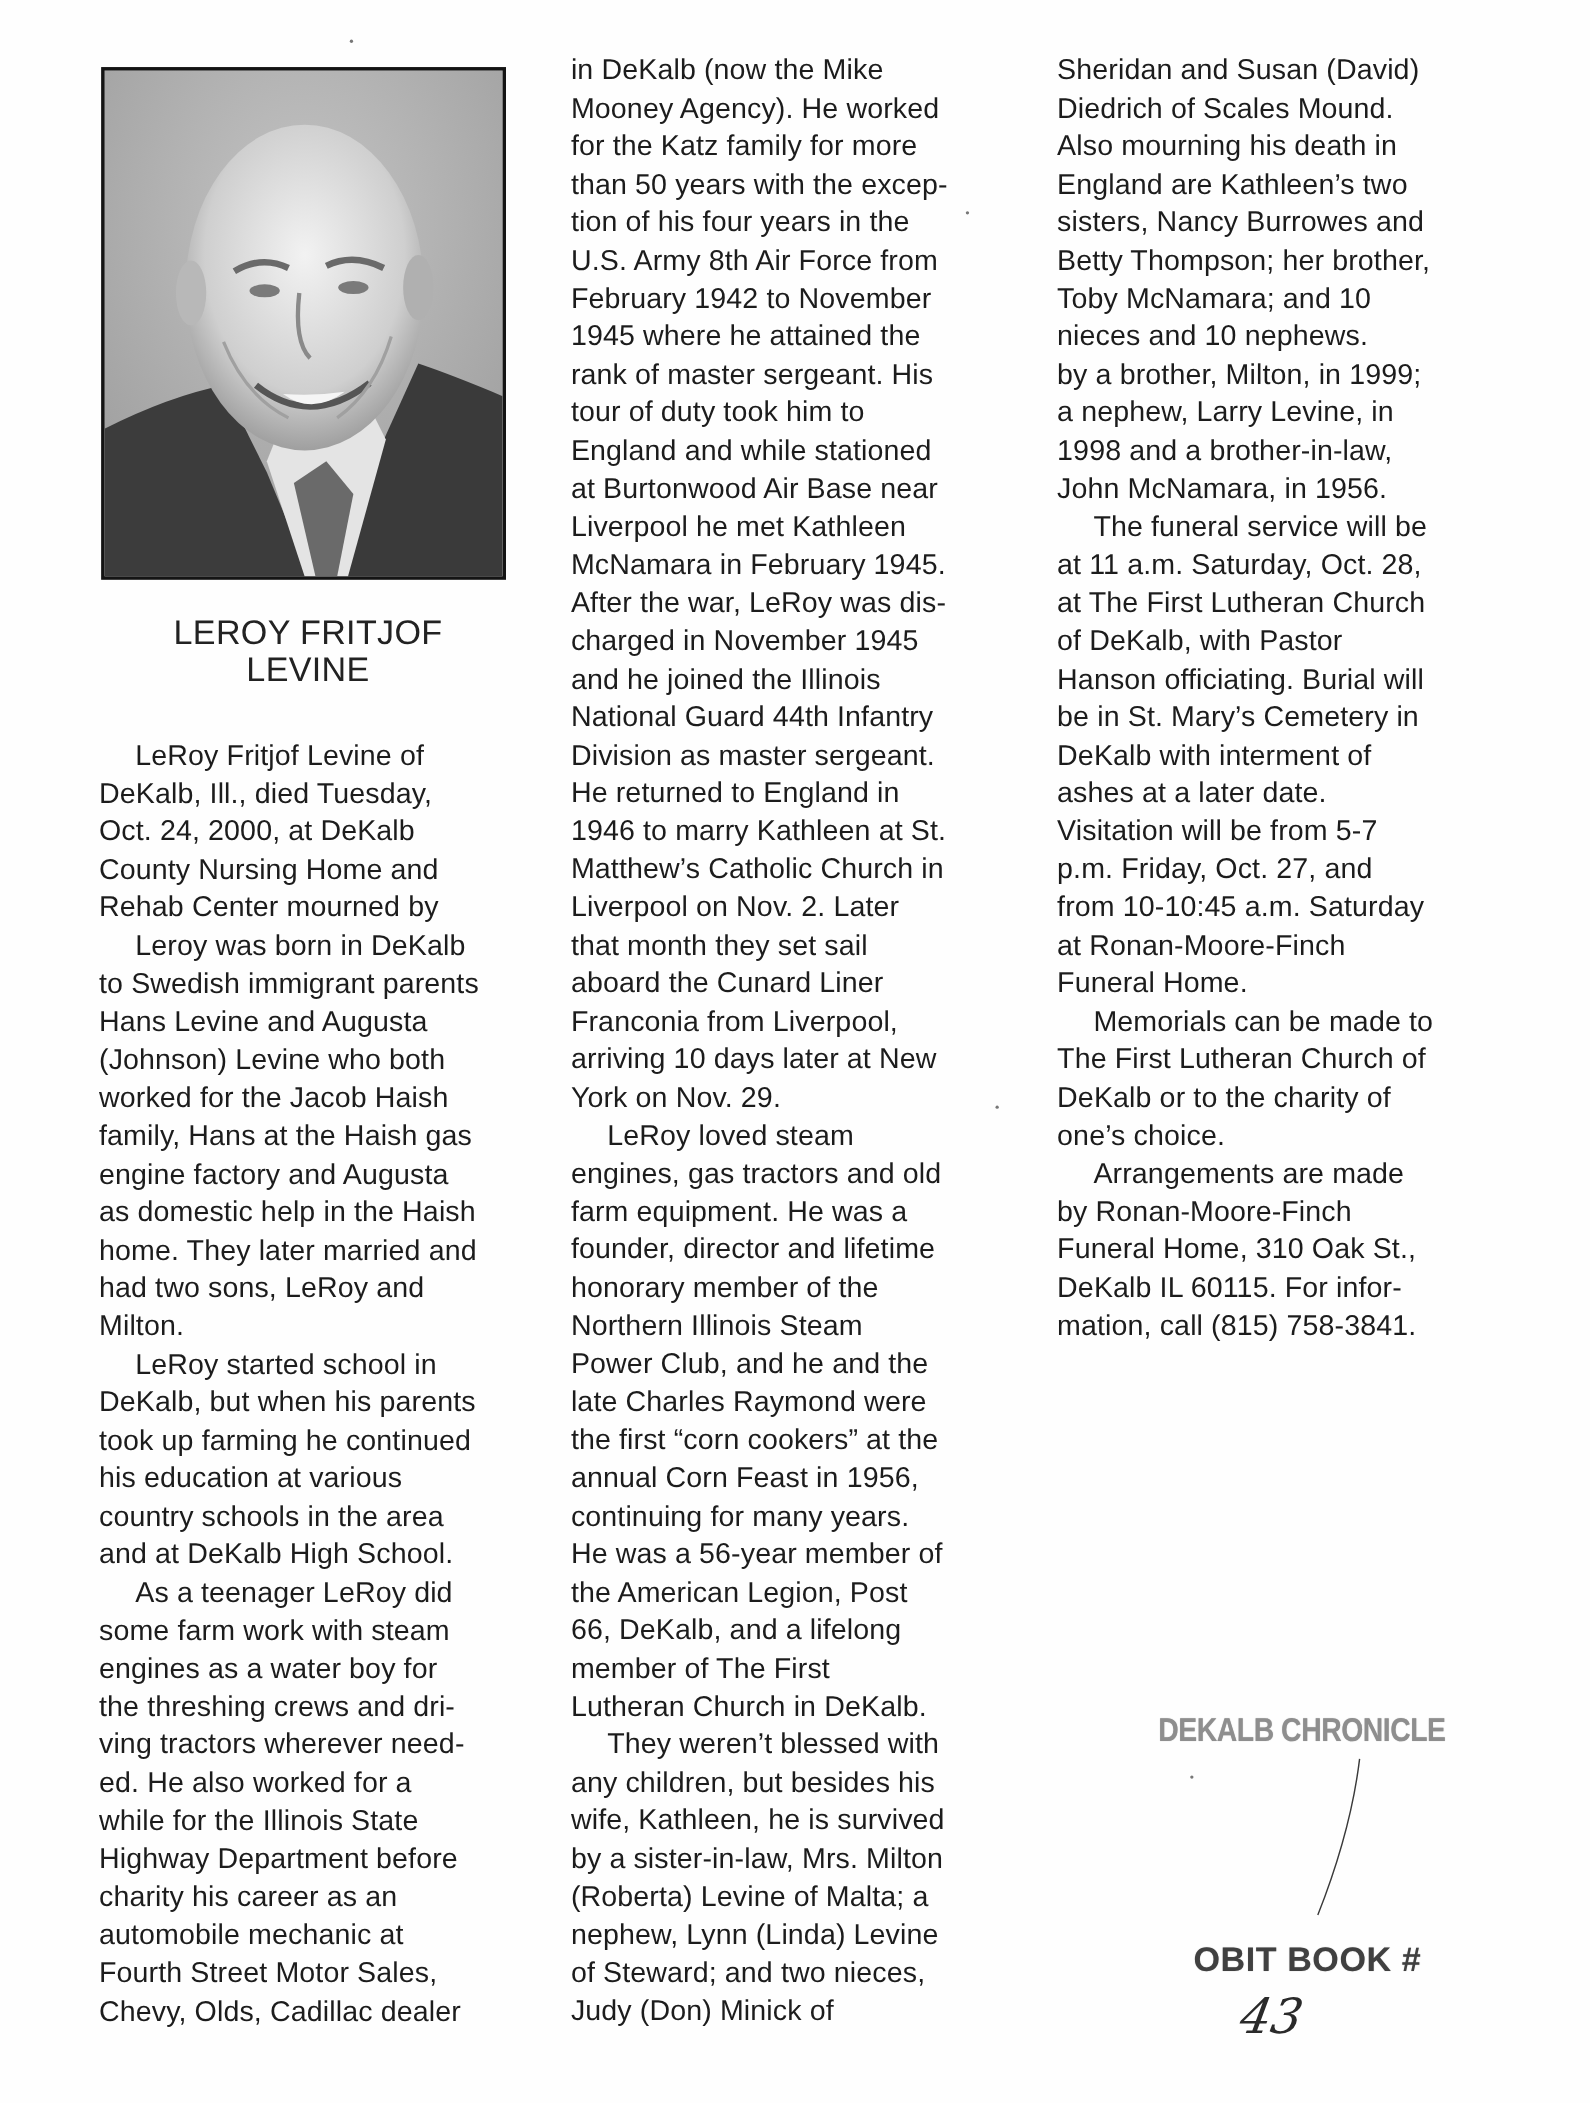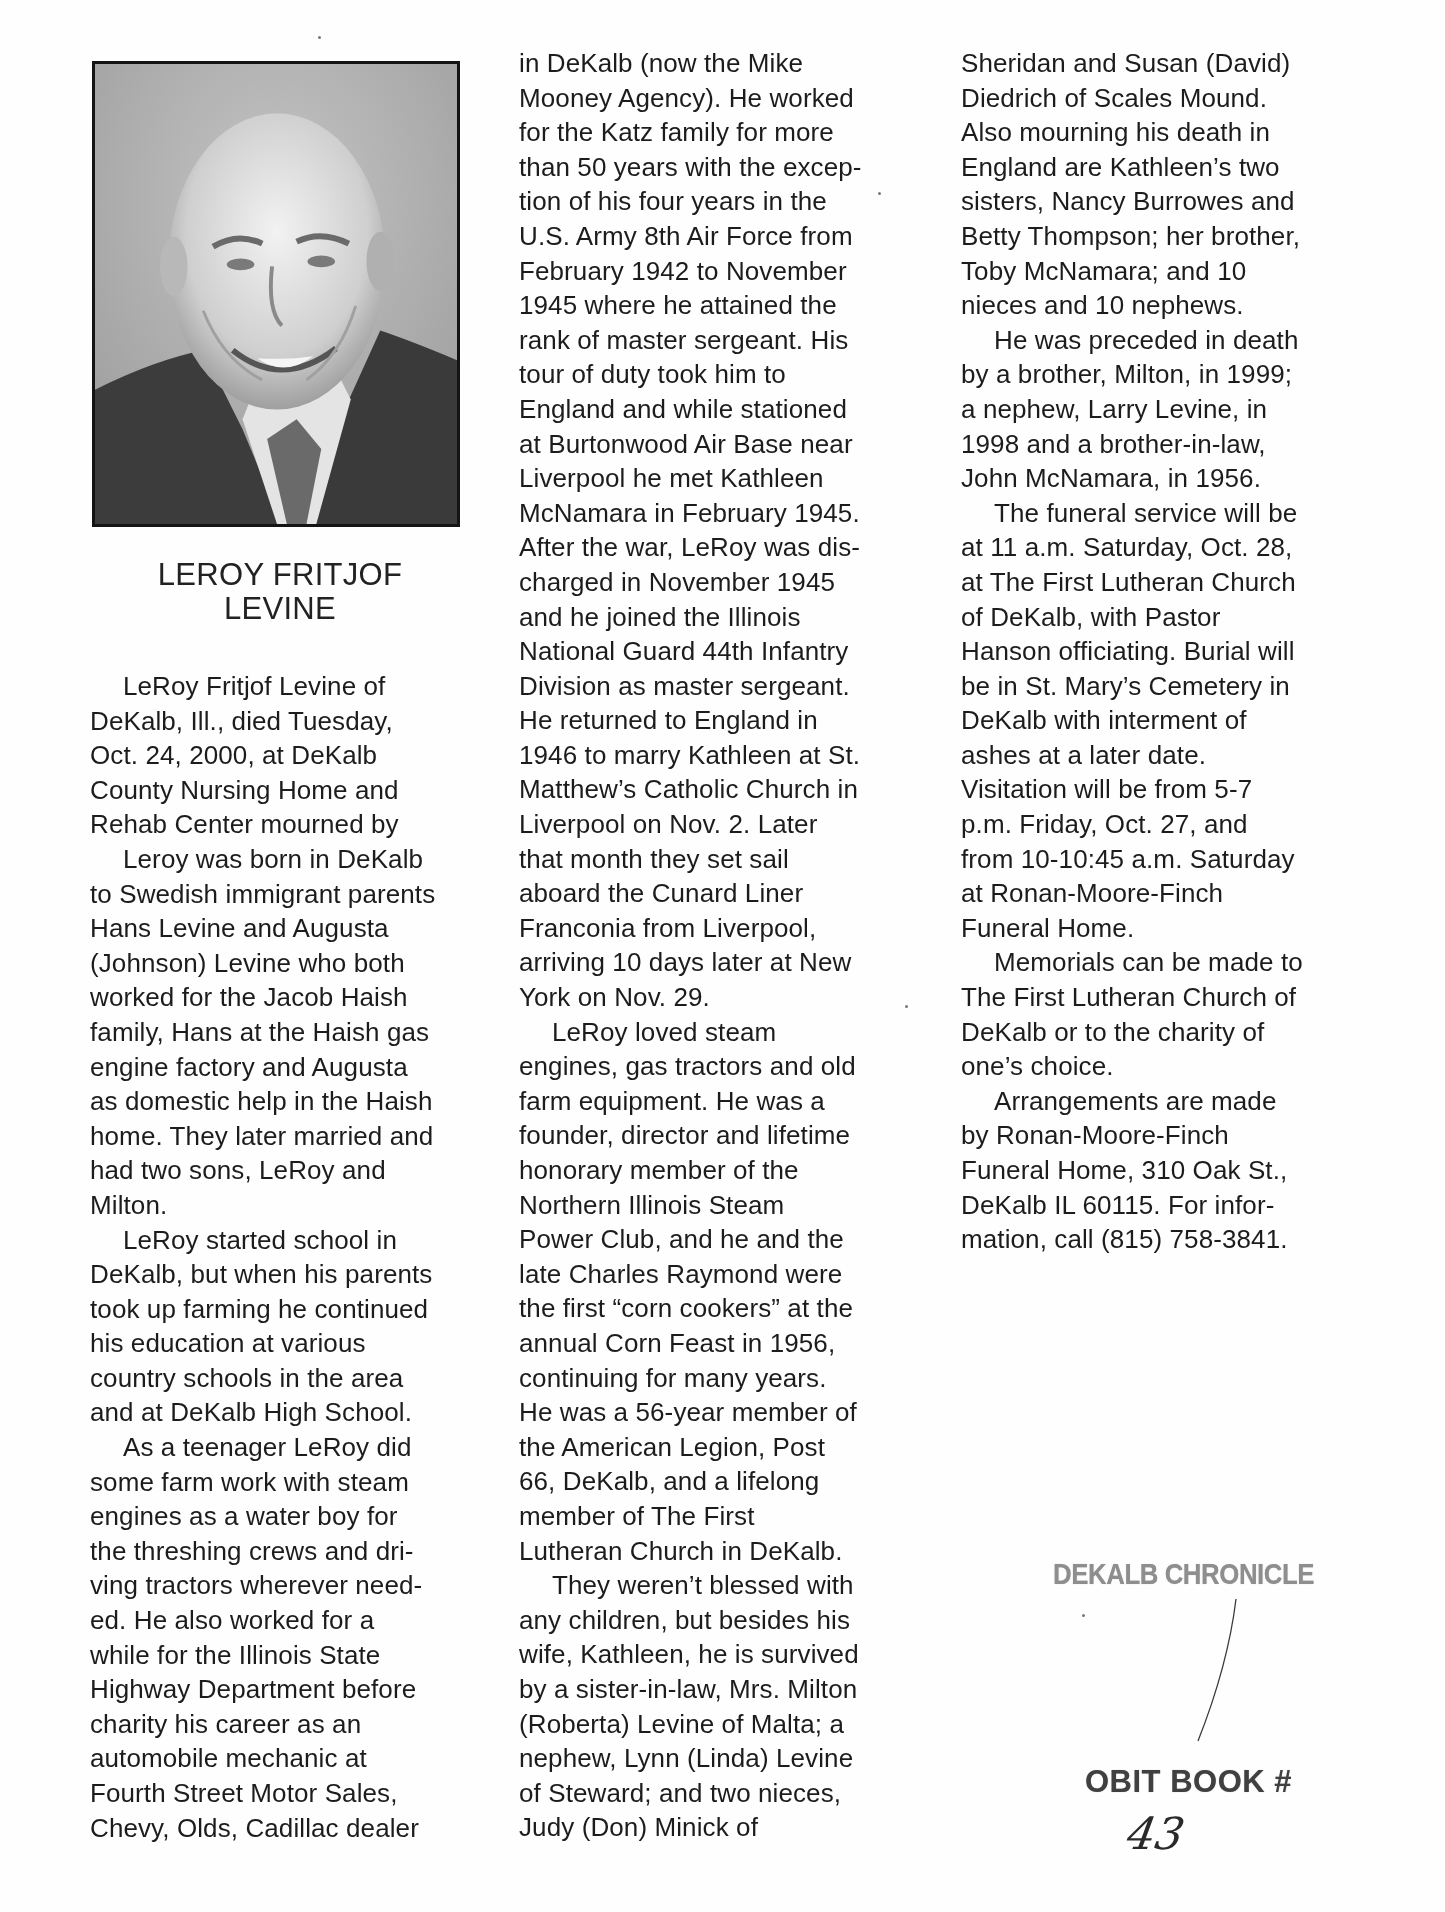--- a/index.html
+++ b/index.html
@@ -243,21 +243,20 @@
     </div>
   <div class="column col-3" id="col3">
       <span class="line">Sheridan and Susan (David)</span>
       <span class="line">Diedrich of Scales Mound.</span>
       <span class="line">Also mourning his death in</span>
       <span class="line">England are Kathleen’s two</span>
       <span class="line">sisters, Nancy Burrowes and</span>
       <span class="line">Betty Thompson; her brother,</span>
       <span class="line">Toby McNamara; and 10</span>
       <span class="line">nieces and 10 nephews.</span>
-      <span class="line indent">He was preceded in death</span>
       <span class="line">by a brother, Milton, in 1999;</span>
       <span class="line">a nephew, Larry  Levine, in</span>
       <span class="line">1998 and a brother-in-law,</span>
       <span class="line">John McNamara, in 1956.</span>
       <span class="line indent">The funeral service will be</span>
       <span class="line">at 11 a.m. Saturday, Oct. 28,</span>
       <span class="line">at The First Lutheran Church</span>
       <span class="line">of DeKalb, with Pastor</span>
       <span class="line">Hanson officiating. Burial will</span>
       <span class="line">be in St. Mary’s Cemetery in</span>

